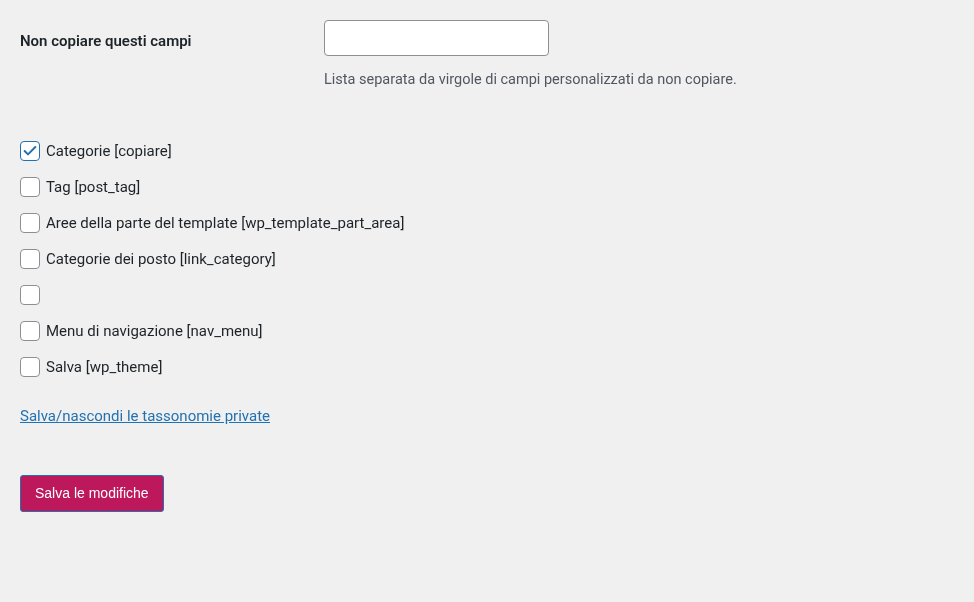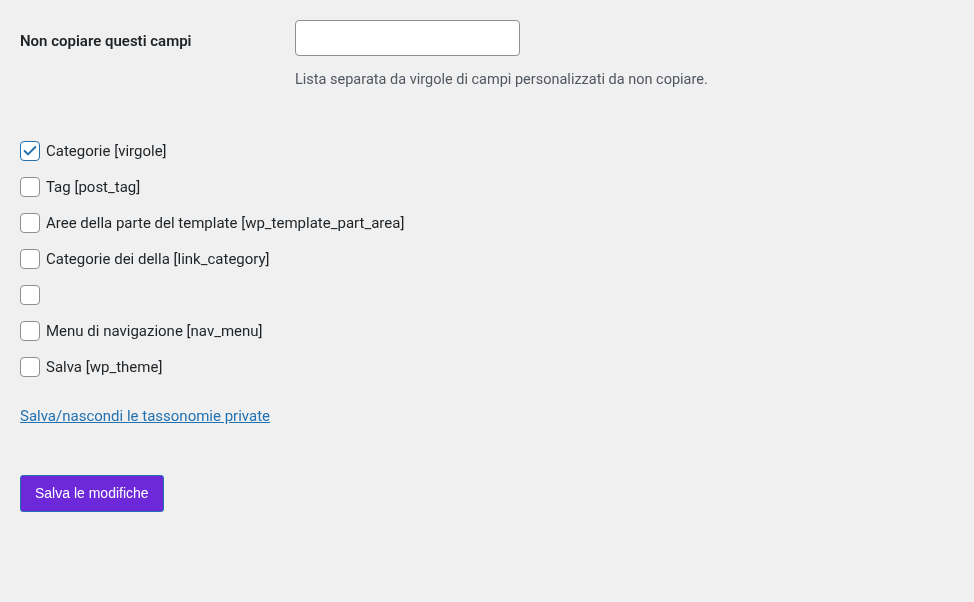--- a/index.html
+++ b/index.html
@@ -15,20 +15,21 @@
       padding: 20px;
       width: 974px;
     }
     .form-table {
       width: 100%;
     }
     .form-row {
       display: flex;
       align-items: flex-start;
       margin-bottom: 50px;
+      gap: 29px;
     }
     .form-row:last-of-type {
       margin-bottom: 40px;
     }
     .form-label {
       width: 275px;
       flex-shrink: 0;
       padding-top: 12px;
       font-weight: 600;
       font-size: 15px;
@@ -93,21 +94,21 @@
       margin-top: 30px;
       color: #2271b1;
       text-decoration: underline;
       font-size: 15px;
       cursor: pointer;
     }
     .submit-row {
       margin-top: 30px;
     }
     .button-primary {
-      background: #6d28d9;
+      background: #be185d;
       border: 1px solid #2271b1;
       color: #fff;
       padding: 9px 14px;
       font-size: 14px;
       border-radius: 3px;
       cursor: pointer;
       line-height: 1.2;
     }
   </style>
 </head>
@@ -128,33 +129,33 @@
   <div class="form-row">
     <div class="form-field">
       <div class="checkbox-list">
 
       <label class="checkbox-item">
             <span class="checkbox checked">
               <svg class="checkmark" width="16" height="16" viewBox="0 0 24 24">
                 <path d="M20 6L9 17l-5-5" fill="none" stroke="#2271b1" stroke-width="3" stroke-linecap="round" stroke-linejoin="round"></path>
               </svg>
             </span>
-            <span>Categorie [virgole]</span>
+            <span>Categorie [copiare]</span>
           </label>
           <label class="checkbox-item">
             <span class="checkbox"></span>
             <span>Tag [post_tag]</span>
           </label>
           <label class="checkbox-item">
             <span class="checkbox"></span>
             <span>Aree della parte del template [wp_template_part_area]</span>
           </label>
           <label class="checkbox-item">
             <span class="checkbox"></span>
-            <span>Categorie dei della [link_category]</span>
+            <span>Categorie dei posto [link_category]</span>
           </label>
           <label class="checkbox-item">
             <span class="checkbox"></span>
           </label>
           <label class="checkbox-item">
             <span class="checkbox"></span>
             <span>Menu di navigazione [nav_menu]</span>
           </label>
           <label class="checkbox-item">
             <span class="checkbox"></span>

